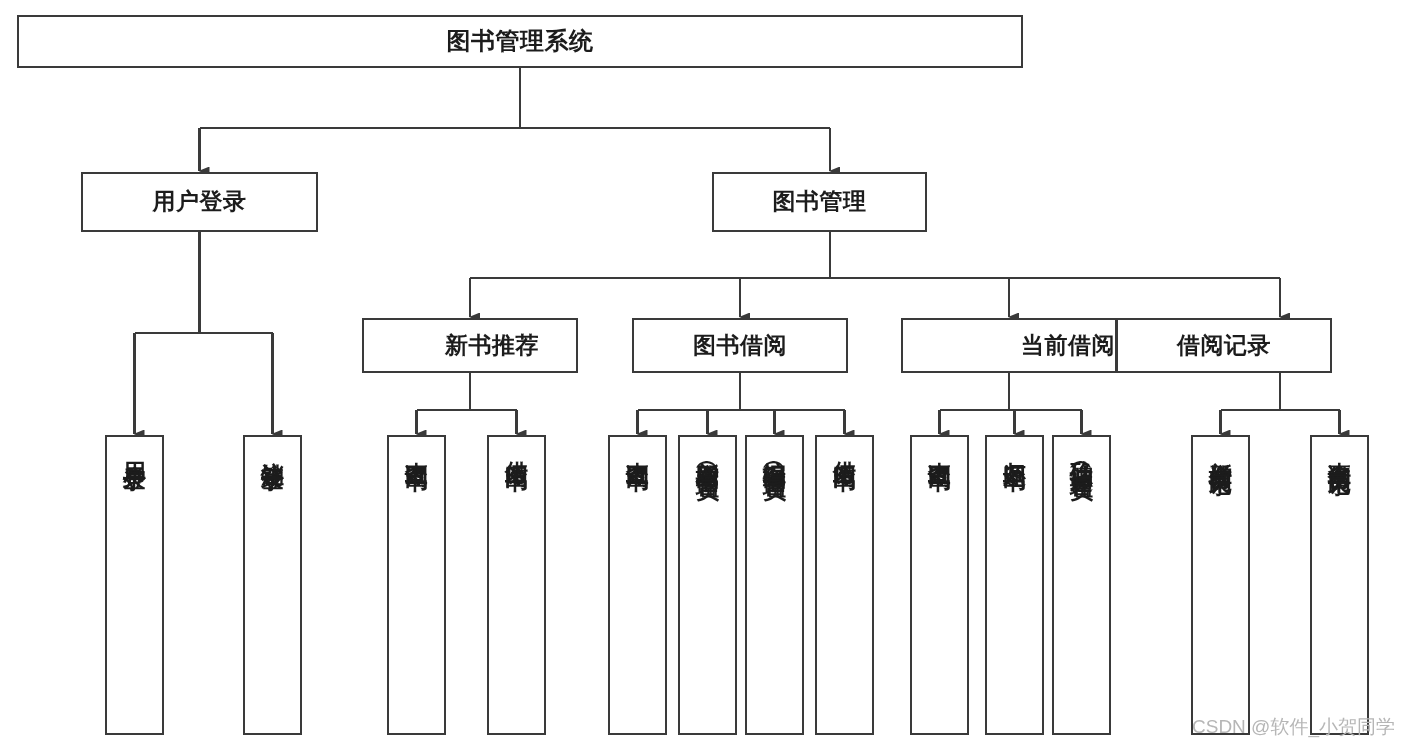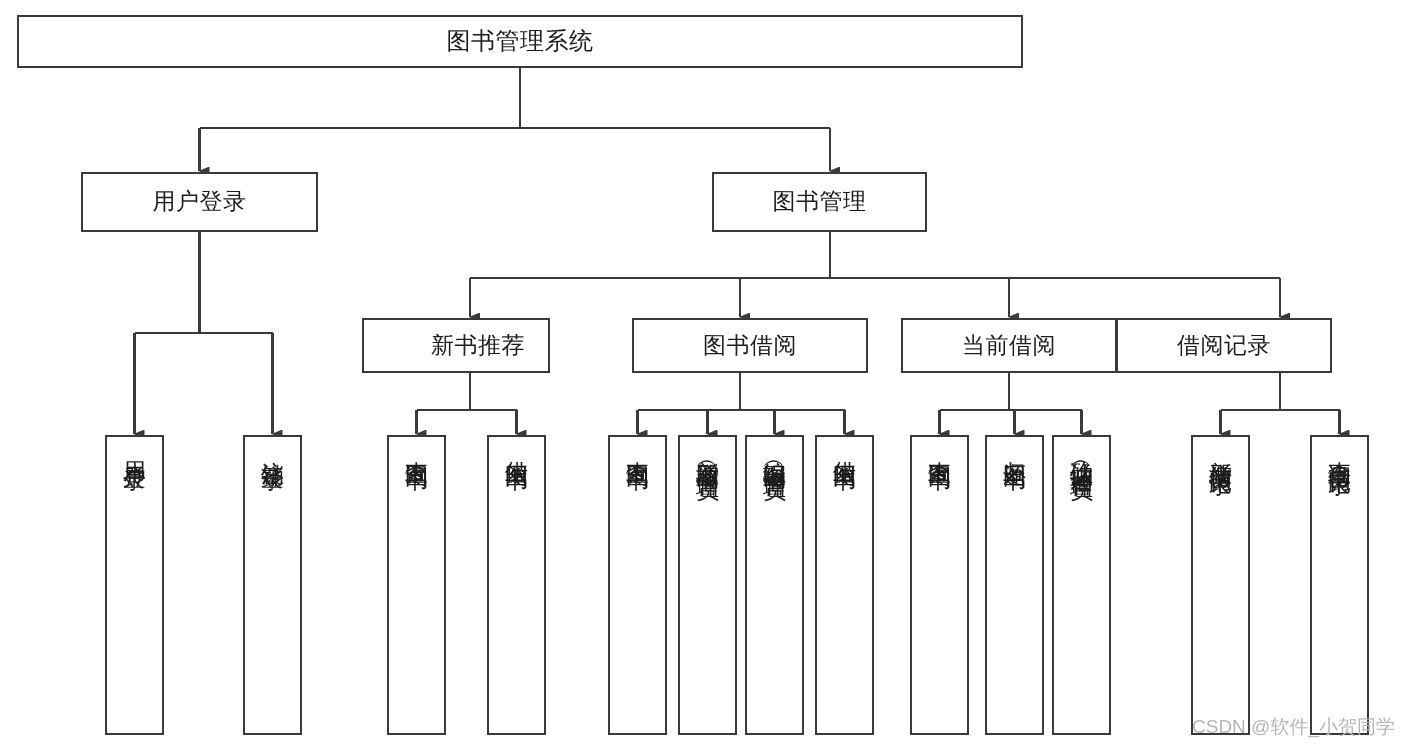--- a/index.html
+++ b/index.html
@@ -34,20 +34,21 @@
     display: flex;
     align-items: center;
     justify-content: center;
     color: #1c1c1c;
   }
   .node-label {
     display: block;
     text-align: center;
     line-height: 1.18;
     white-space: nowrap;
+    font-weight: bold;
   }
   .node.horizontal .node-label {
     font-size: 23px;
     letter-spacing: 0.5px;
   }
   .node.vertical {
     align-items: flex-start;
     padding-top: 6px;
   }
   .node.vertical .node-label {
@@ -120,27 +121,27 @@
   <div id="nodes-layer">
       <div class="node horizontal root" style="left: 17px; top: 15px; width: 1006px; height: 53px;">
         <span class="node-label">图书管理系统</span>
       </div>
       <div class="node horizontal" style="left: 81px; top: 172px; width: 237px; height: 60px;">
         <span class="node-label">用户登录</span>
       </div>
       <div class="node horizontal" style="left: 712px; top: 172px; width: 215px; height: 60px;">
         <span class="node-label">图书管理</span>
       </div>
-      <div class="node horizontal" style="left: 362px; top: 318px; width: 188px; height: 55px; padding-left: 44px;">
+      <div class="node horizontal" style="left: 362px; top: 318px; width: 216px; height: 55px; padding-left: 44px;">
         <span class="node-label">新书推荐</span>
       </div>
-      <div class="node horizontal" style="left: 632px; top: 318px; width: 236px; height: 55px;">
+      <div class="node horizontal" style="left: 632px; top: 318px; width: 216px; height: 55px;">
         <span class="node-label">图书借阅</span>
       </div>
-      <div class="node horizontal" style="left: 901px; top: 318px; width: 216px; height: 55px;">
+      <div class="node horizontal" style="left: 901px; top: 318px; width: 216px; height: 55px; justify-content: flex-end;">
         <span class="node-label">当前借阅</span>
       </div>
       <div class="node horizontal" style="left: 1116px; top: 318px; width: 216px; height: 55px;">
         <span class="node-label">借阅记录</span>
       </div>
       <div class="node vertical" style="left: 105px; top: 435px; width: 59px; height: 300px;">
         <span class="node-label">用户登录</span>
       </div>
       <div class="node vertical" style="left: 243px; top: 435px; width: 59px; height: 300px;">
         <span class="node-label">注销登录</span>

